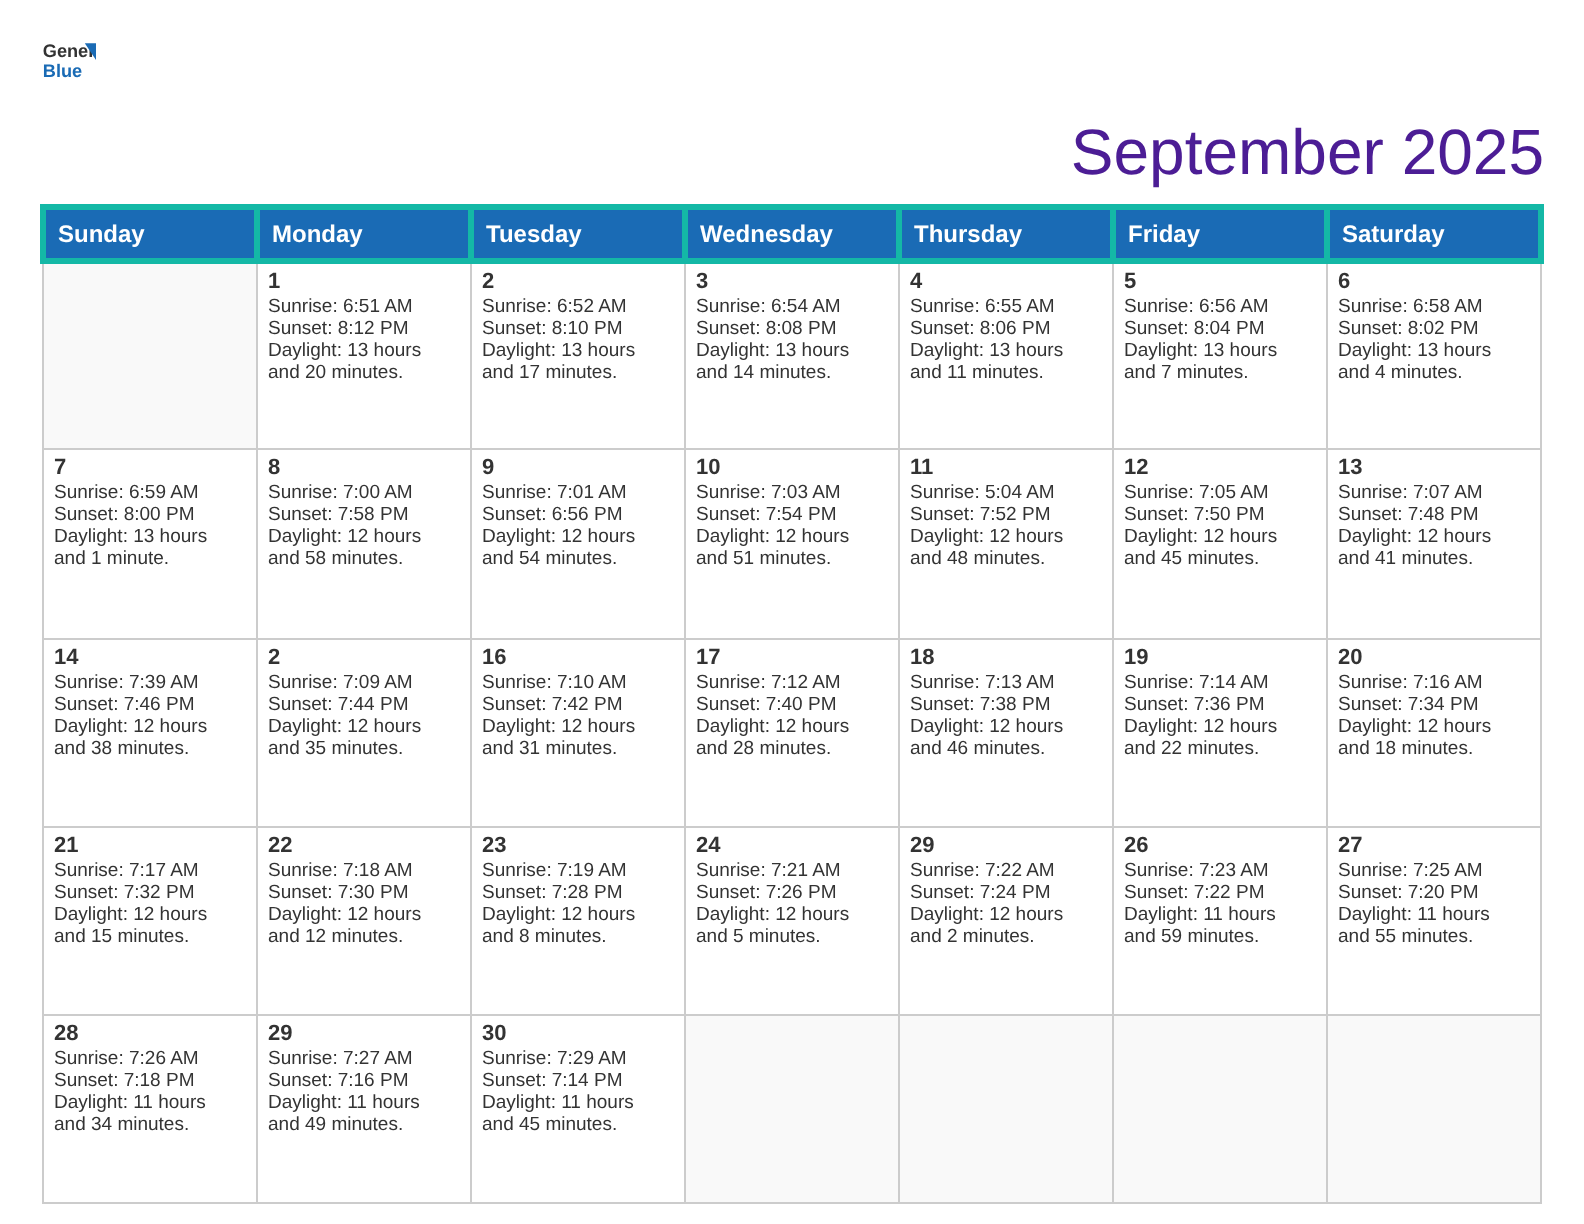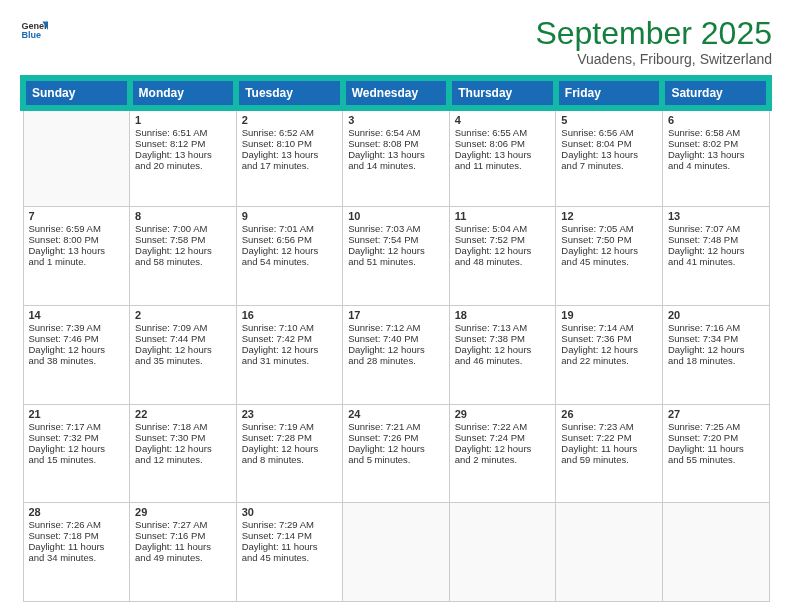--- a/index.html
+++ b/index.html
@@ -31,40 +31,41 @@
     .logo-icon {
       width: 28px;
       height: 28px;
     }
     .title-block {
       text-align: right;
     }
     .month-title {
       font-size: 32px;
       font-weight: normal;
-      color: #15803d;
+      color: #4c1d95;
       line-height: 1.1;
+      margin-top: 43px;
     }
     .subtitle {
       font-size: 14px;
       color: #555;
     }
     .calendar {
       width: 100%;
       border-collapse: collapse;
       flex: 1;
     }
     .calendar th {
       background: #1a6bb5;
       color: #fff;
       font-size: 12px;
       font-weight: bold;
       text-align: left;
       padding: 5px 6px;
-      border: 6px solid #14b8a6;
+      border: 3px solid #14b8a6;
     }
     .calendar td {
       vertical-align: top;
       border: 1px solid #ccc;
       padding: 3px 5px;
       font-size: 9.5px;
       color: #333;
       width: calc(100% / 7);
       min-height: 80px;
     }
@@ -88,21 +89,20 @@
   <div class="header">
     <div class="logo">
       <svg class="logo-icon" viewBox="0 0 40 40">
         <text x="2" y="18" font-size="13" font-weight="bold" fill="#333" font-family="Arial">General</text>
         <text x="2" y="32" font-size="13" font-weight="bold" fill="#1a6bb5" font-family="Arial">Blue</text>
         <polygon points="32,8 40,8 40,20" fill="#1a6bb5"></polygon>
       </svg>
     </div>
     <div class="title-block">
       <div class="month-title">September 2025</div>
-      <div class="subtitle">Vuadens, Fribourg, Switzerland</div>
     </div>
   </div>
 
   <table class="calendar">
     <thead>
       <tr>
       <th>Sunday</th>
           <th>Monday</th>
           <th>Tuesday</th>
           <th>Wednesday</th>

